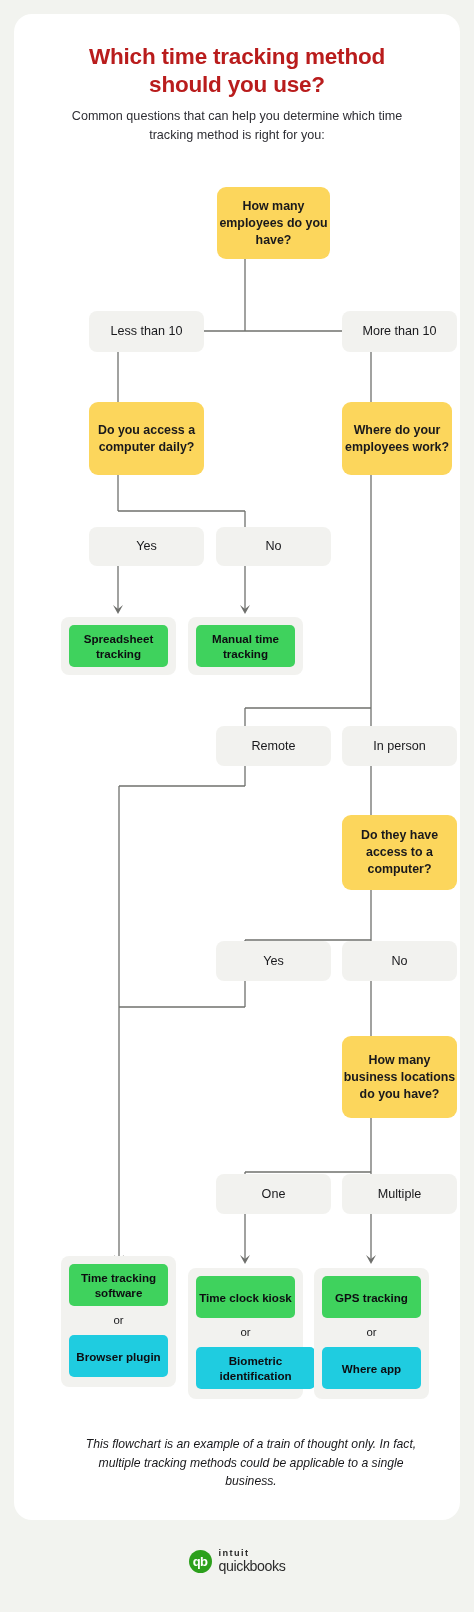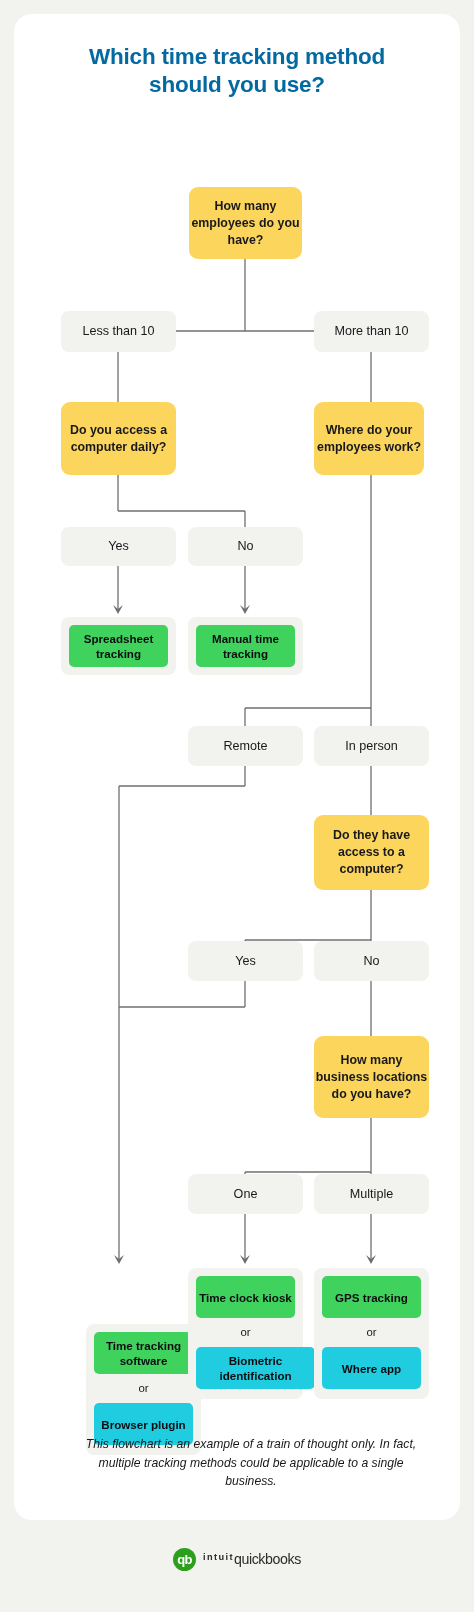--- a/index.html
+++ b/index.html
@@ -13,35 +13,35 @@
     position:absolute;left:14px;top:14px;
     width:446px;height:1506px;
     background:#ffffff;
     border-radius:18px;
   }
   
   #title{
     position:absolute;left:40px;top:29px;width:366px;
     text-align:center;
     font-size:22.5px;line-height:28px;font-weight:bold;
-    color:#0369a1;letter-spacing:-0.2px;
+    color:#b91c1c;letter-spacing:-0.2px;
   }
   #subtitle{
     position:absolute;left:52px;top:93px;width:342px;
     text-align:center;
     font-size:12.6px;line-height:19px;font-weight:normal;
     color:#2e2e34;
   }
   
   #wires{position:absolute;left:0;top:0;width:474px;height:1612px;overflow:visible;}
   
   .node{
     position:absolute;box-sizing:border-box;
     display:flex;align-items:center;justify-content:center;
-    text-align:center;border-radius:7px;
+    text-align:center;border-radius:7px;margin-left:28px;
   }
   .q{           
     background:#fcd65c;color:#19191c;
     font-size:12.4px;line-height:17px;font-weight:bold;
     border-radius:9px;
   }
   .opt{         
     background:#f2f2ef;color:#19191c;
     font-size:12.6px;line-height:17px;font-weight:normal;
     border-radius:8px;
@@ -72,36 +72,37 @@
     position:absolute;left:0;top:1548px;width:474px;
     display:flex;align-items:center;justify-content:center;gap:7px;
   }
   #logomark{
     width:23px;height:23px;border-radius:50%;
     background:#2ca01c;color:#ffffff;
     display:flex;align-items:center;justify-content:center;
     font-size:13px;font-weight:bold;line-height:1;
     letter-spacing:-0.6px;
   }
-  #logotext{display:flex;flex-direction:row;justify-content:center;}
+  #logotext{display:flex;flex-direction:column;justify-content:center;}
   #logo-intuit{
     font-size:9.2px;font-weight:bold;color:#2b2b2b;
     letter-spacing:1.4px;line-height:11px;
   }
   #logo-qb{
     font-size:14.2px;font-weight:normal;color:#2b2b2b;
     letter-spacing:-0.4px;line-height:15px;
   }
 </style>
 </head>
 <body>
 
 <div id="card">
 
   <div id="title">Which time tracking method should you use?</div>
+  <div id="subtitle">Common questions that can help you determine which time tracking method is right for you:</div>
 
   <svg id="wires" viewBox="0 0 474 1612" xmlns="http://www.w3.org/2000/svg">
     <g fill="none" stroke="#6f706d" stroke-width="1.3" shape-rendering="geometricPrecision">
 
       <path d="M231,245 L231,317"></path>
       <path d="M104,317 L357,317"></path>
 
       <path d="M104,338 L104,388"></path>
       <path d="M357,338 L357,388"></path>
 
@@ -206,21 +207,21 @@
     <div class="res green" style="left:8px;top:8px;width:99px;height:42px;">
       <span>Spreadsheet tracking</span>
     </div>
   </div>
   <div class="resgroup" style="left:174px;top:603px;width:115px;height:58px;">
     <div class="res green" style="left:8px;top:8px;width:99px;height:42px;">
       <span>Manual time tracking</span>
     </div>
   </div>
 
-  <div class="resgroup" style="left:47px;top:1310px;width:115px;height:131px;margin-left:25px;">
+  <div class="resgroup" style="left:47px;top:1242px;width:115px;height:131px;">
     <div class="res green" style="left:8px;top:8px;width:99px;height:42px;">
       <span>Time tracking software</span>
     </div>
     <div class="orlabel" style="left:0px;top:57px;width:115px;">or</div>
     <div class="res cyan" style="left:8px;top:79px;width:99px;height:42px;">
       <span>Browser plugin</span>
     </div>
   </div>
 
   <div class="resgroup" style="left:174px;top:1254px;width:115px;height:131px;">

